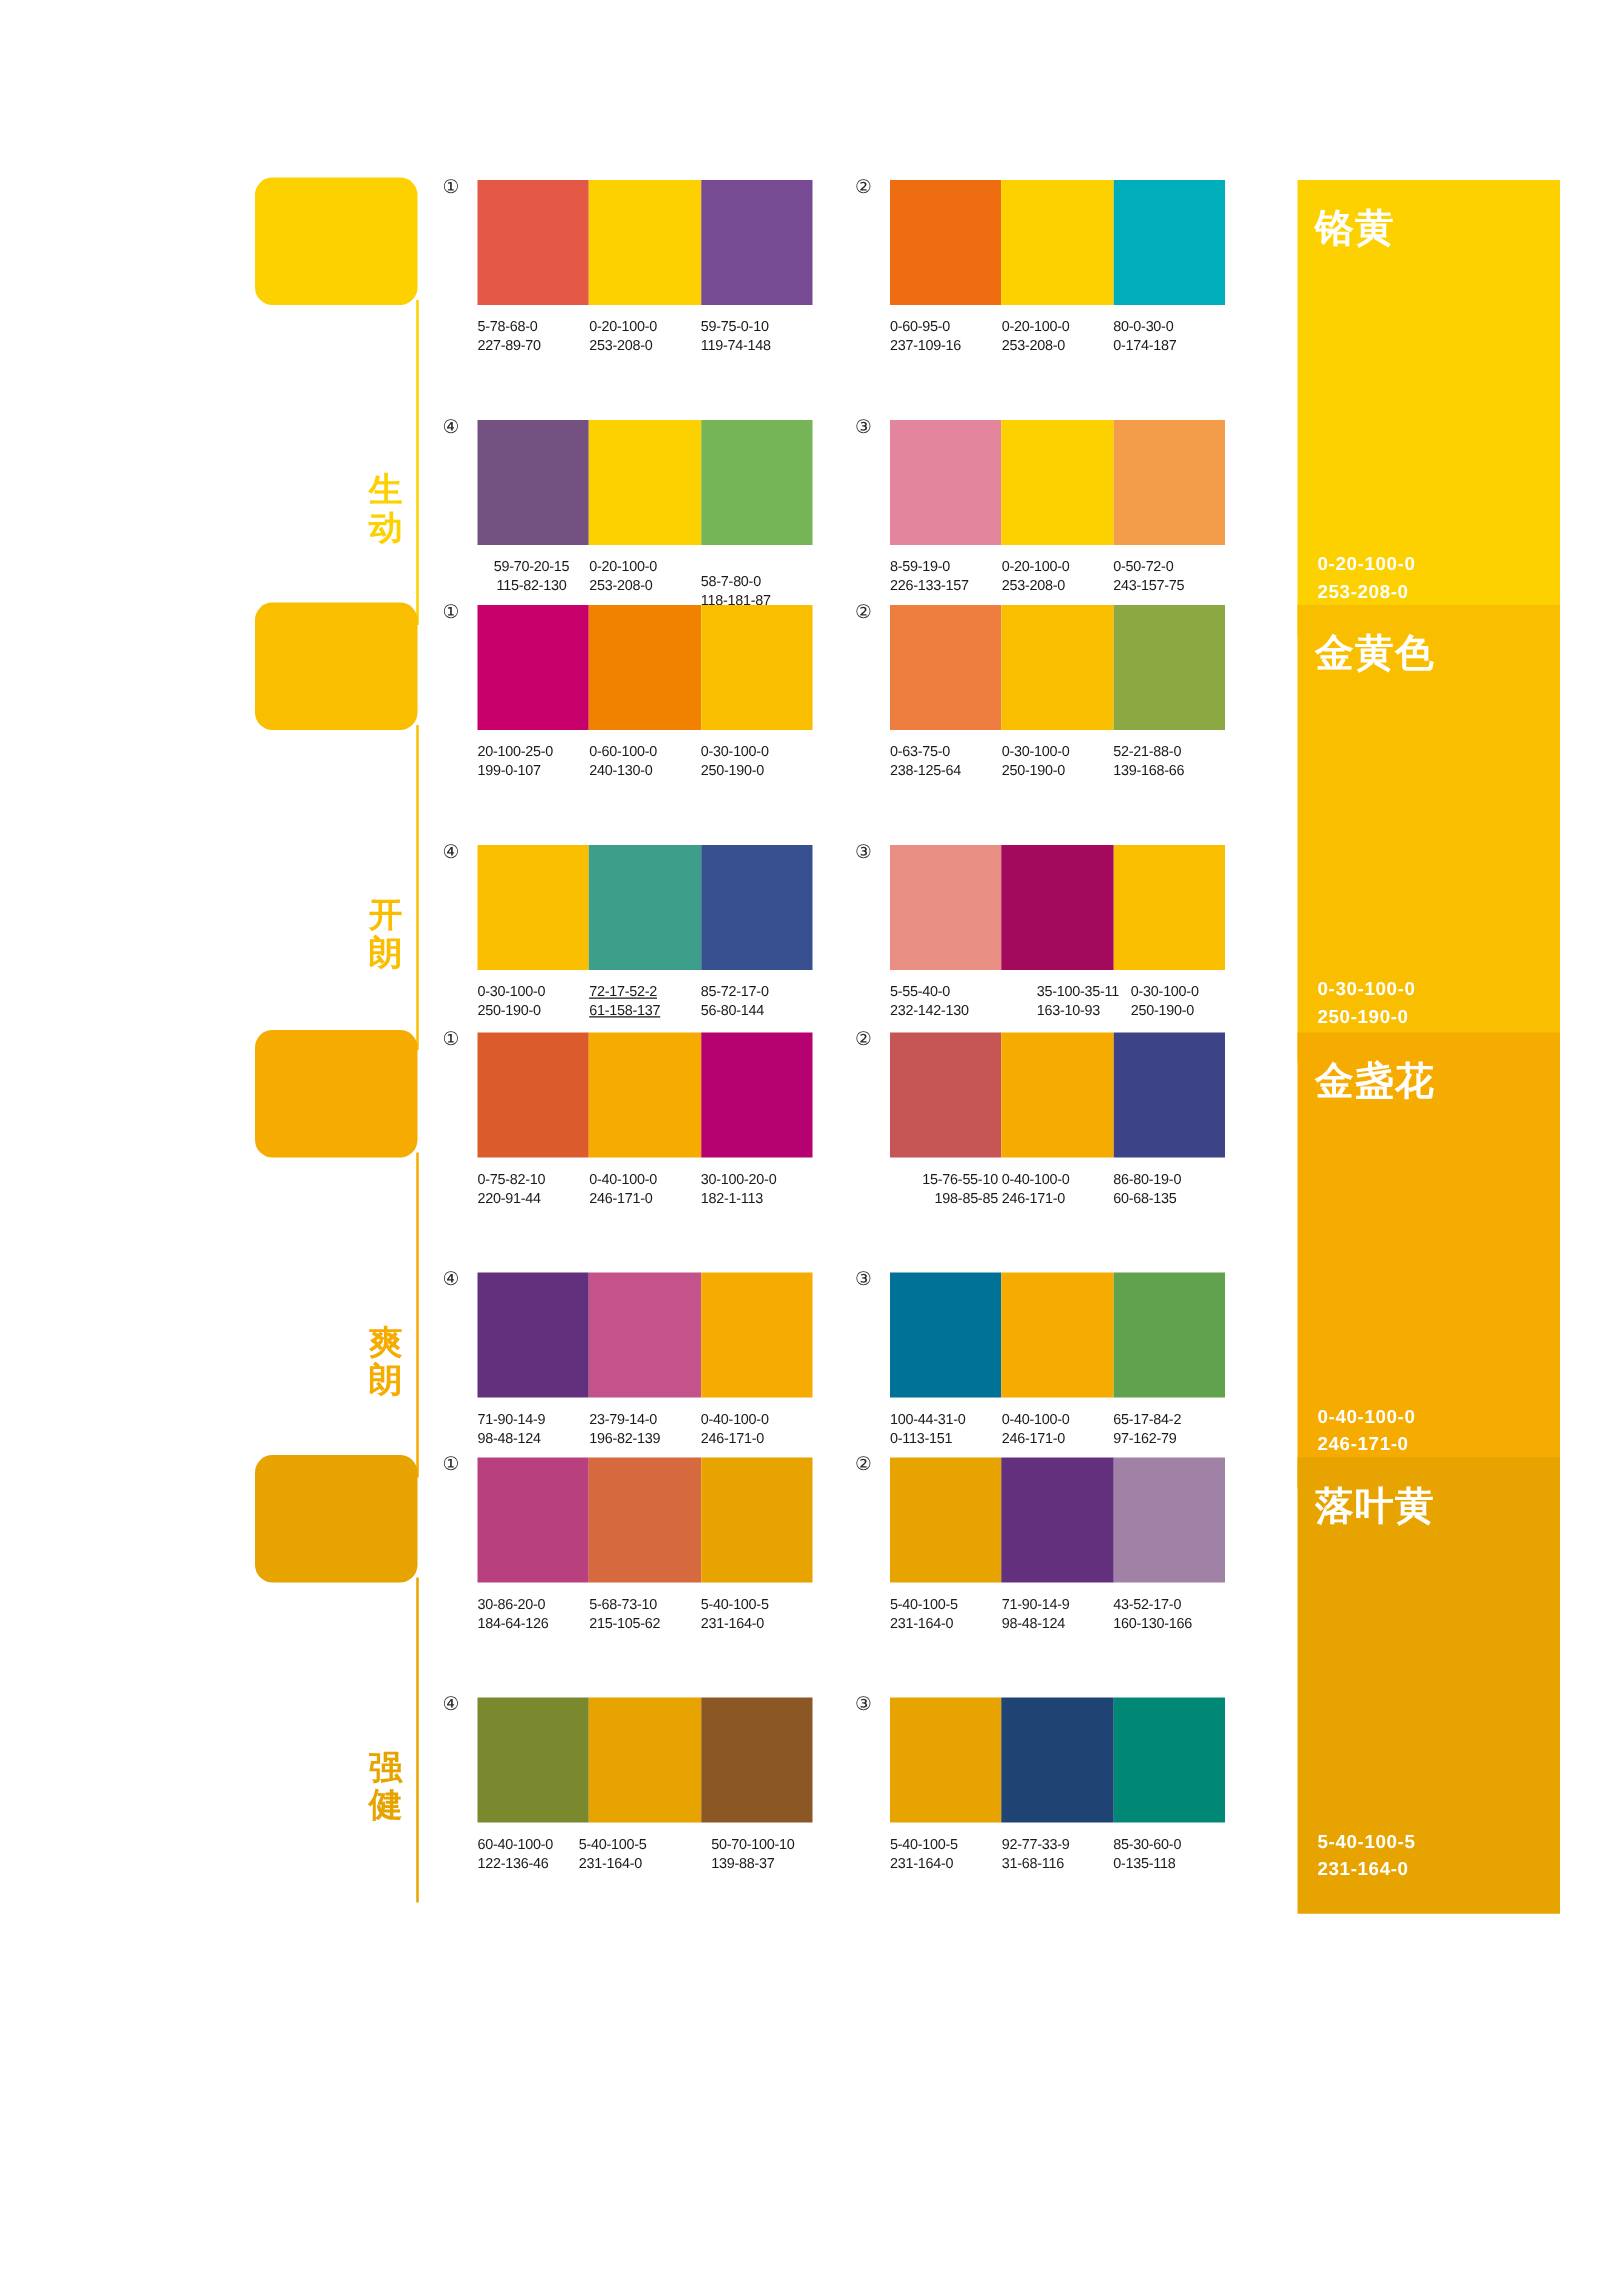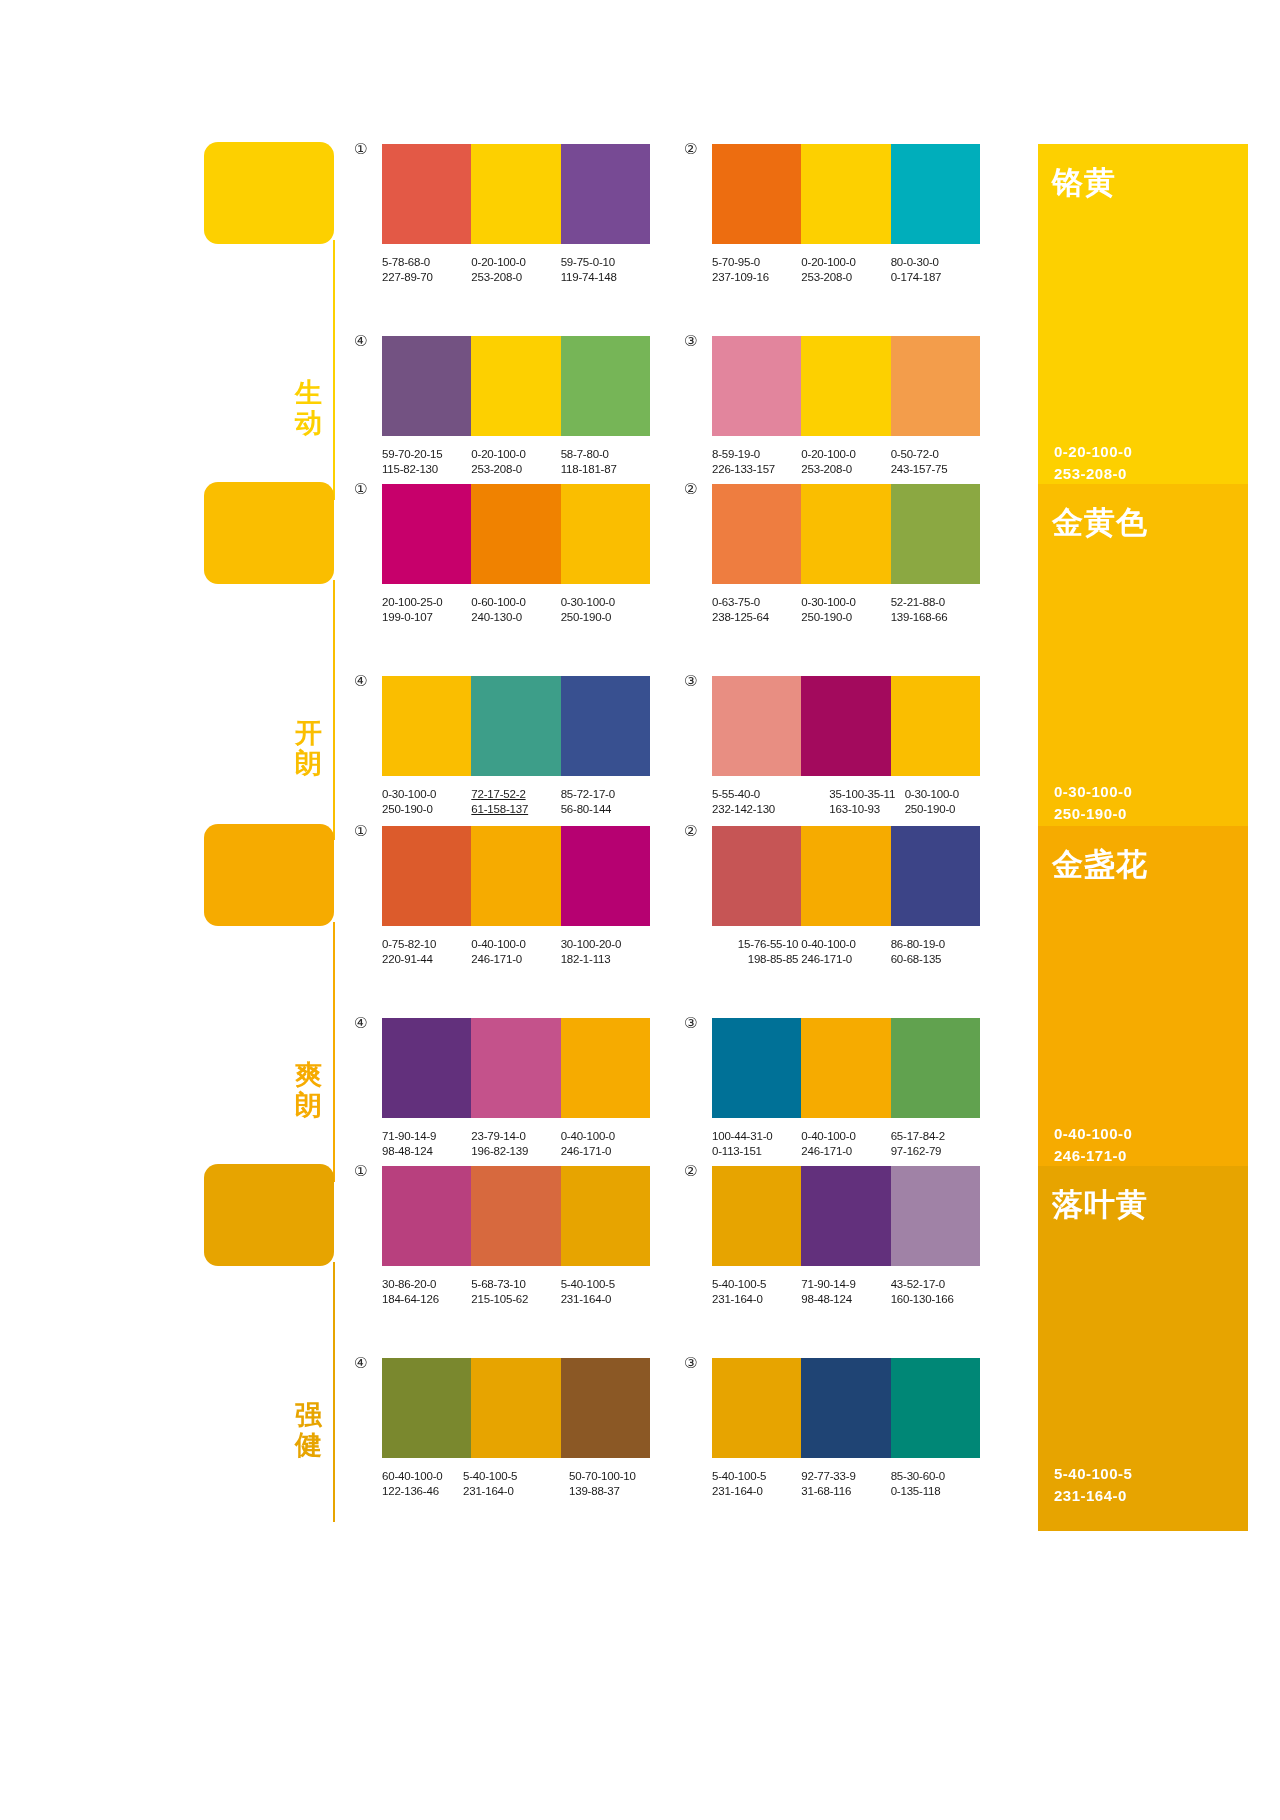--- a/index.html
+++ b/index.html
@@ -159,50 +159,50 @@
         </div>
         <div class="palette" style="left: 712px; top: 14px;">
           <div class="pal-num">②</div>
           <div class="bars">
             <div style="background: rgb(237, 109, 16); width: 89.3333px;"></div>
             <div style="background: rgb(253, 208, 0); width: 89.3333px;"></div>
             <div style="background: rgb(0, 174, 187); width: 89.3333px;"></div>
           </div>
           <div class="codes">
             <div class="cell" style="width: 89.3333px;">
-              <span class="cmyk">5-70-95-0</span>
+              <span class="cmyk">0-60-95-0</span>
               <span class="rgb">237-109-16</span>
             </div>
             <div class="cell" style="width: 89.3333px;">
               <span class="cmyk">0-20-100-0</span>
               <span class="rgb">253-208-0</span>
             </div>
             <div class="cell" style="width: 89.3333px;">
               <span class="cmyk">80-0-30-0</span>
               <span class="rgb">0-174-187</span>
             </div>
           </div>
         </div>
         <div class="palette" style="left: 382px; top: 206px;">
           <div class="pal-num">④</div>
           <div class="bars">
             <div style="background: rgb(115, 82, 130); width: 89.3333px;"></div>
             <div style="background: rgb(253, 208, 0); width: 89.3333px;"></div>
             <div style="background: rgb(118, 181, 87); width: 89.3333px;"></div>
           </div>
           <div class="codes">
-            <div class="cell" style="width: 89.3333px;">
+            <div class="cell" style="width: 89.3333px; text-align: center;">
               <span class="cmyk">59-70-20-15</span>
               <span class="rgb">115-82-130</span>
             </div>
             <div class="cell" style="width: 89.3333px;">
               <span class="cmyk">0-20-100-0</span>
               <span class="rgb">253-208-0</span>
             </div>
-            <div class="cell" style="width: 89.3333px;">
+            <div class="cell" style="width: 89.3333px; margin-top: 12px;">
               <span class="cmyk">58-7-80-0</span>
               <span class="rgb">118-181-87</span>
             </div>
           </div>
         </div>
         <div class="palette" style="left: 712px; top: 206px;">
           <div class="pal-num">③</div>
           <div class="bars">
             <div style="background: rgb(226, 133, 157); width: 89.3333px;"></div>
             <div style="background: rgb(253, 208, 0); width: 89.3333px;"></div>

